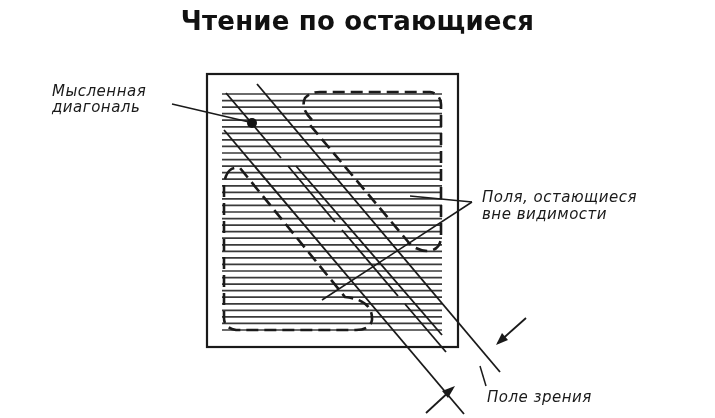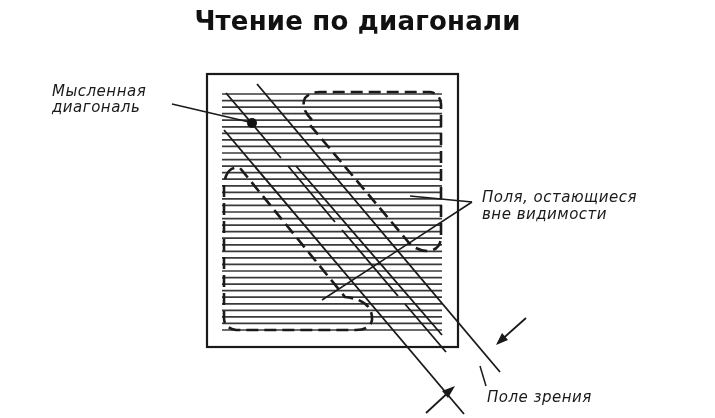--- a/index.html
+++ b/index.html
@@ -4,21 +4,21 @@
 <style>
   html, body { margin: 0; padding: 0; background: #ffffff; }
   body { width: 715px; height: 418px; position: relative; overflow: hidden; font-family: "DejaVu Sans", sans-serif; }
   .title { position: absolute; left: 0; top: 6px; width: 715px; text-align: center; font-family: "DejaVu Sans", sans-serif; font-weight: bold; font-size: 26px; color: #111; letter-spacing: 0.2px; }
   svg.diagram { position: absolute; left: 0; top: 0; }
   .lbl { font-family: "DejaVu Sans", sans-serif; font-style: italic; font-size: 15px; fill: #1a1a1a; letter-spacing: 0.5px; }
 </style>
 </head>
 <body>
 
-<div class="title">Чтение по диагонали</div>
+<div class="title">Чтение по остающиеся</div>
 
 <svg class="diagram" width="715" height="418" viewBox="0 0 715 418" xmlns="http://www.w3.org/2000/svg">
 
   <rect x="207" y="74" width="251" height="273" fill="none" stroke="#1a1a1a" stroke-width="2.2"></rect>
 
   <g stroke="#3a3a3a" stroke-width="1.7" id="textlines">
       <line x1="222" x2="442" y1="94.0" y2="94.0"></line>
       <line x1="222" x2="442" y1="100.6" y2="100.6"></line>
       <line x1="222" x2="442" y1="107.1" y2="107.1"></line>
       <line x1="222" x2="442" y1="113.7" y2="113.7"></line>

